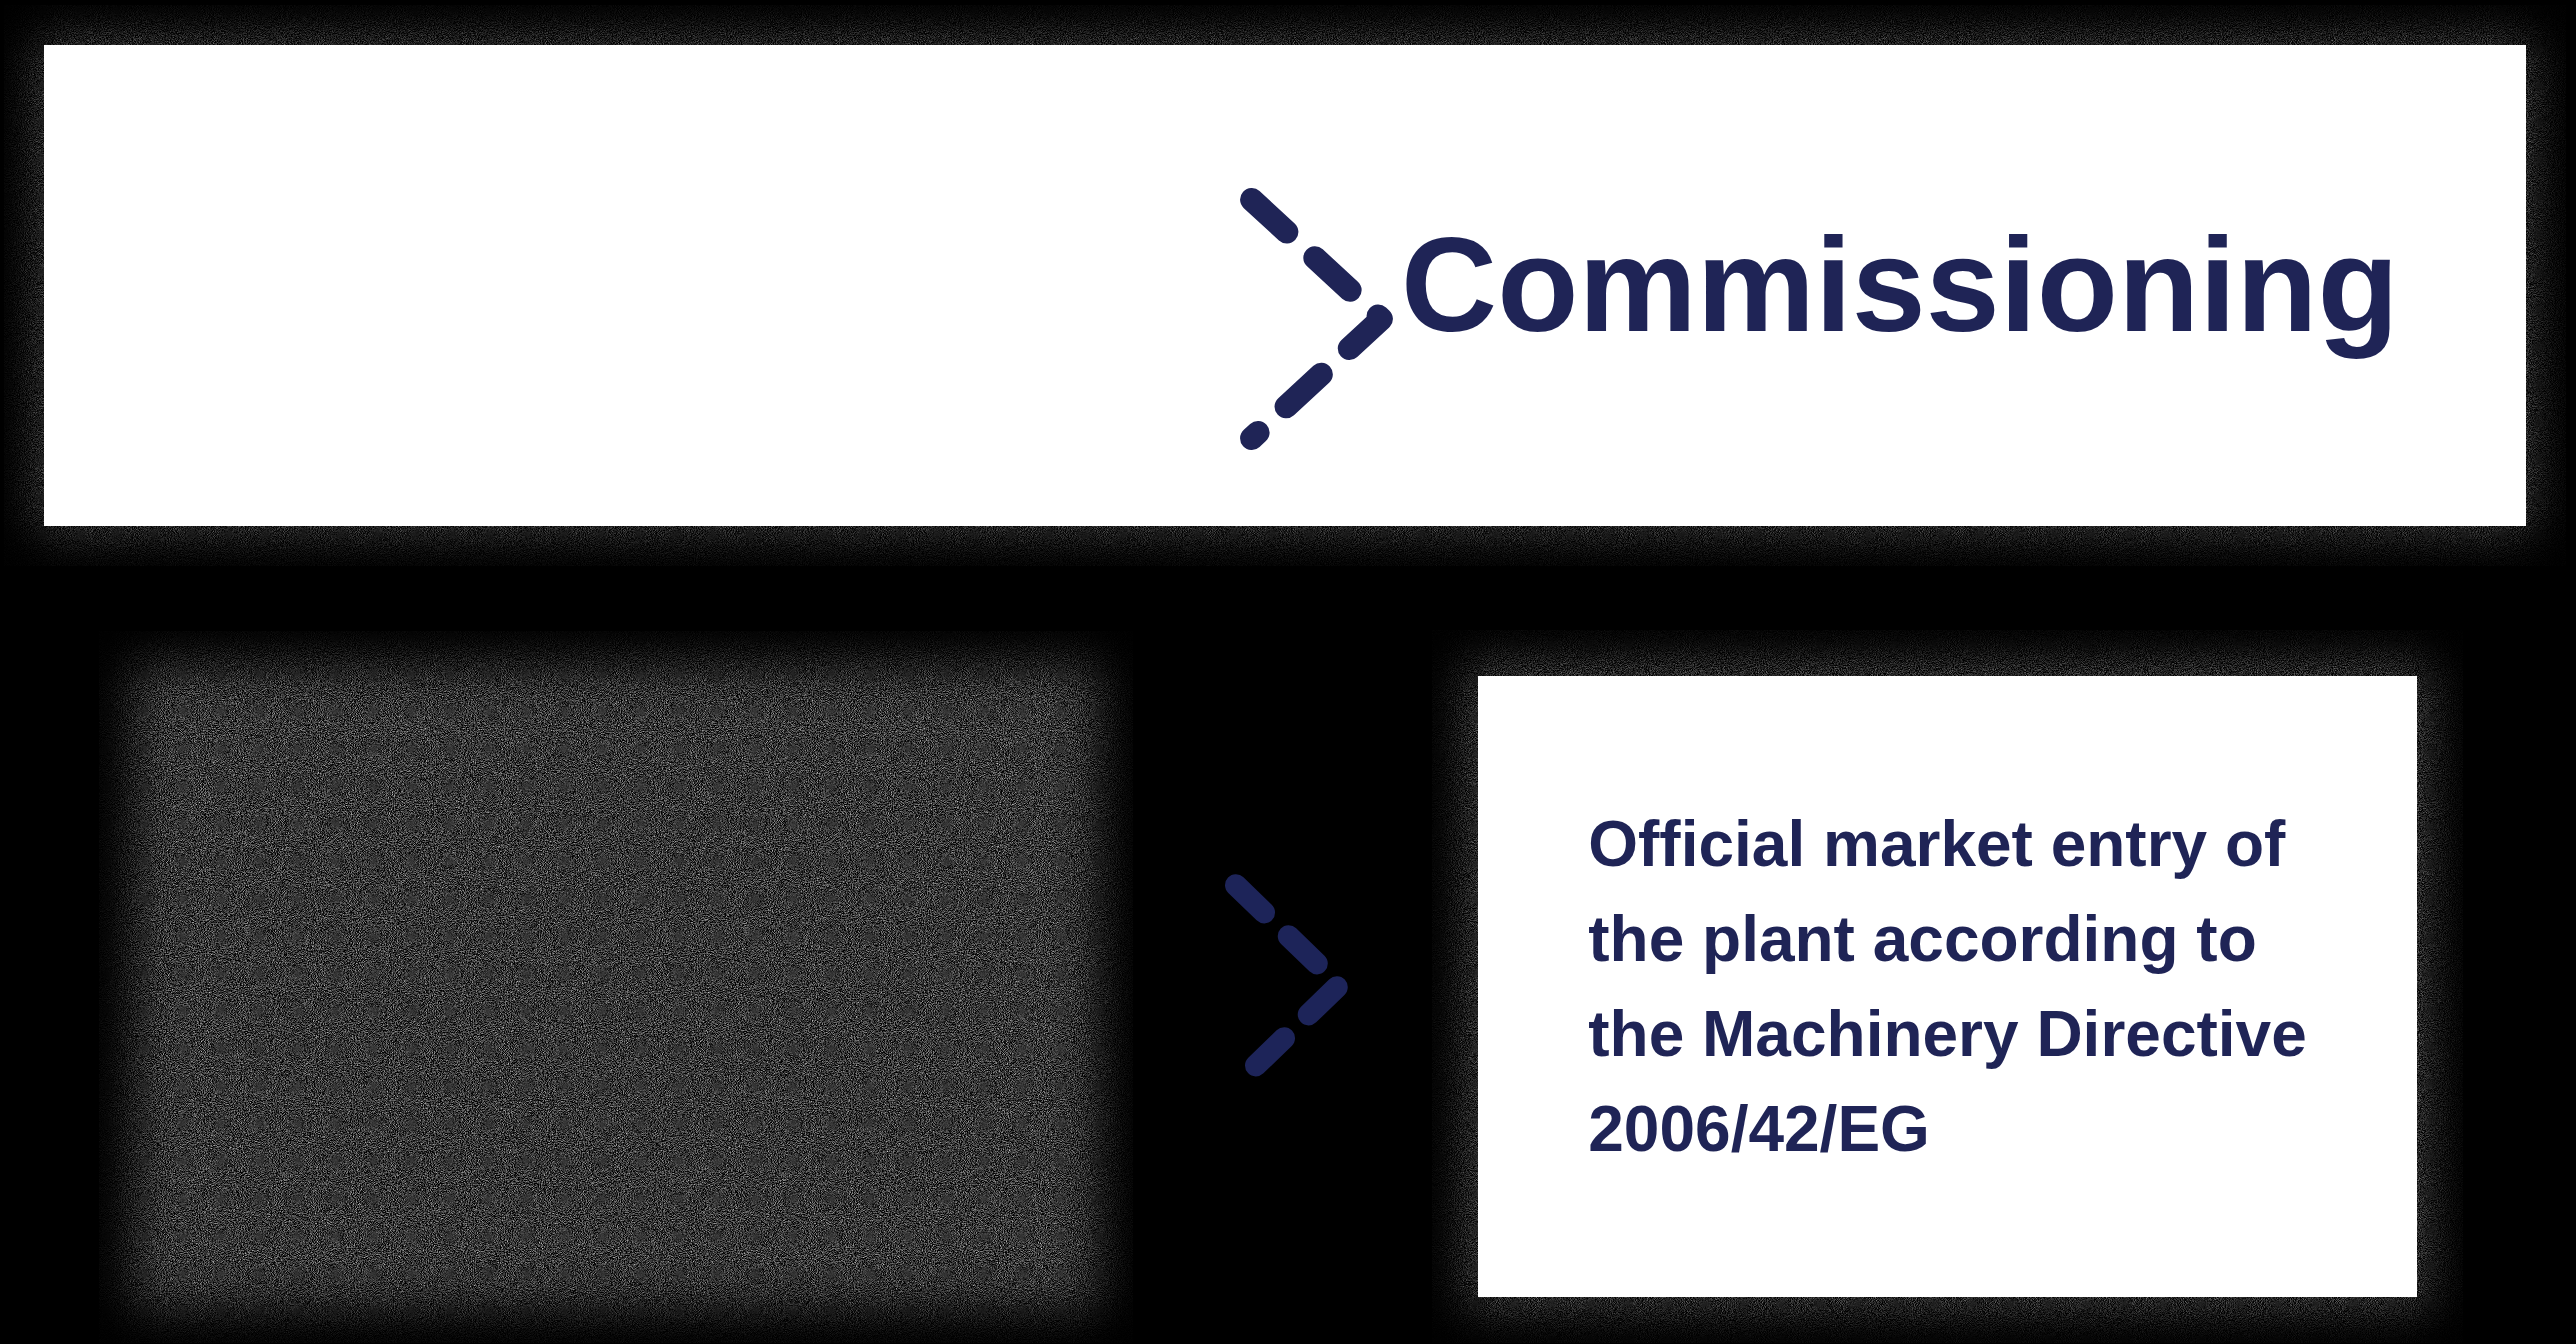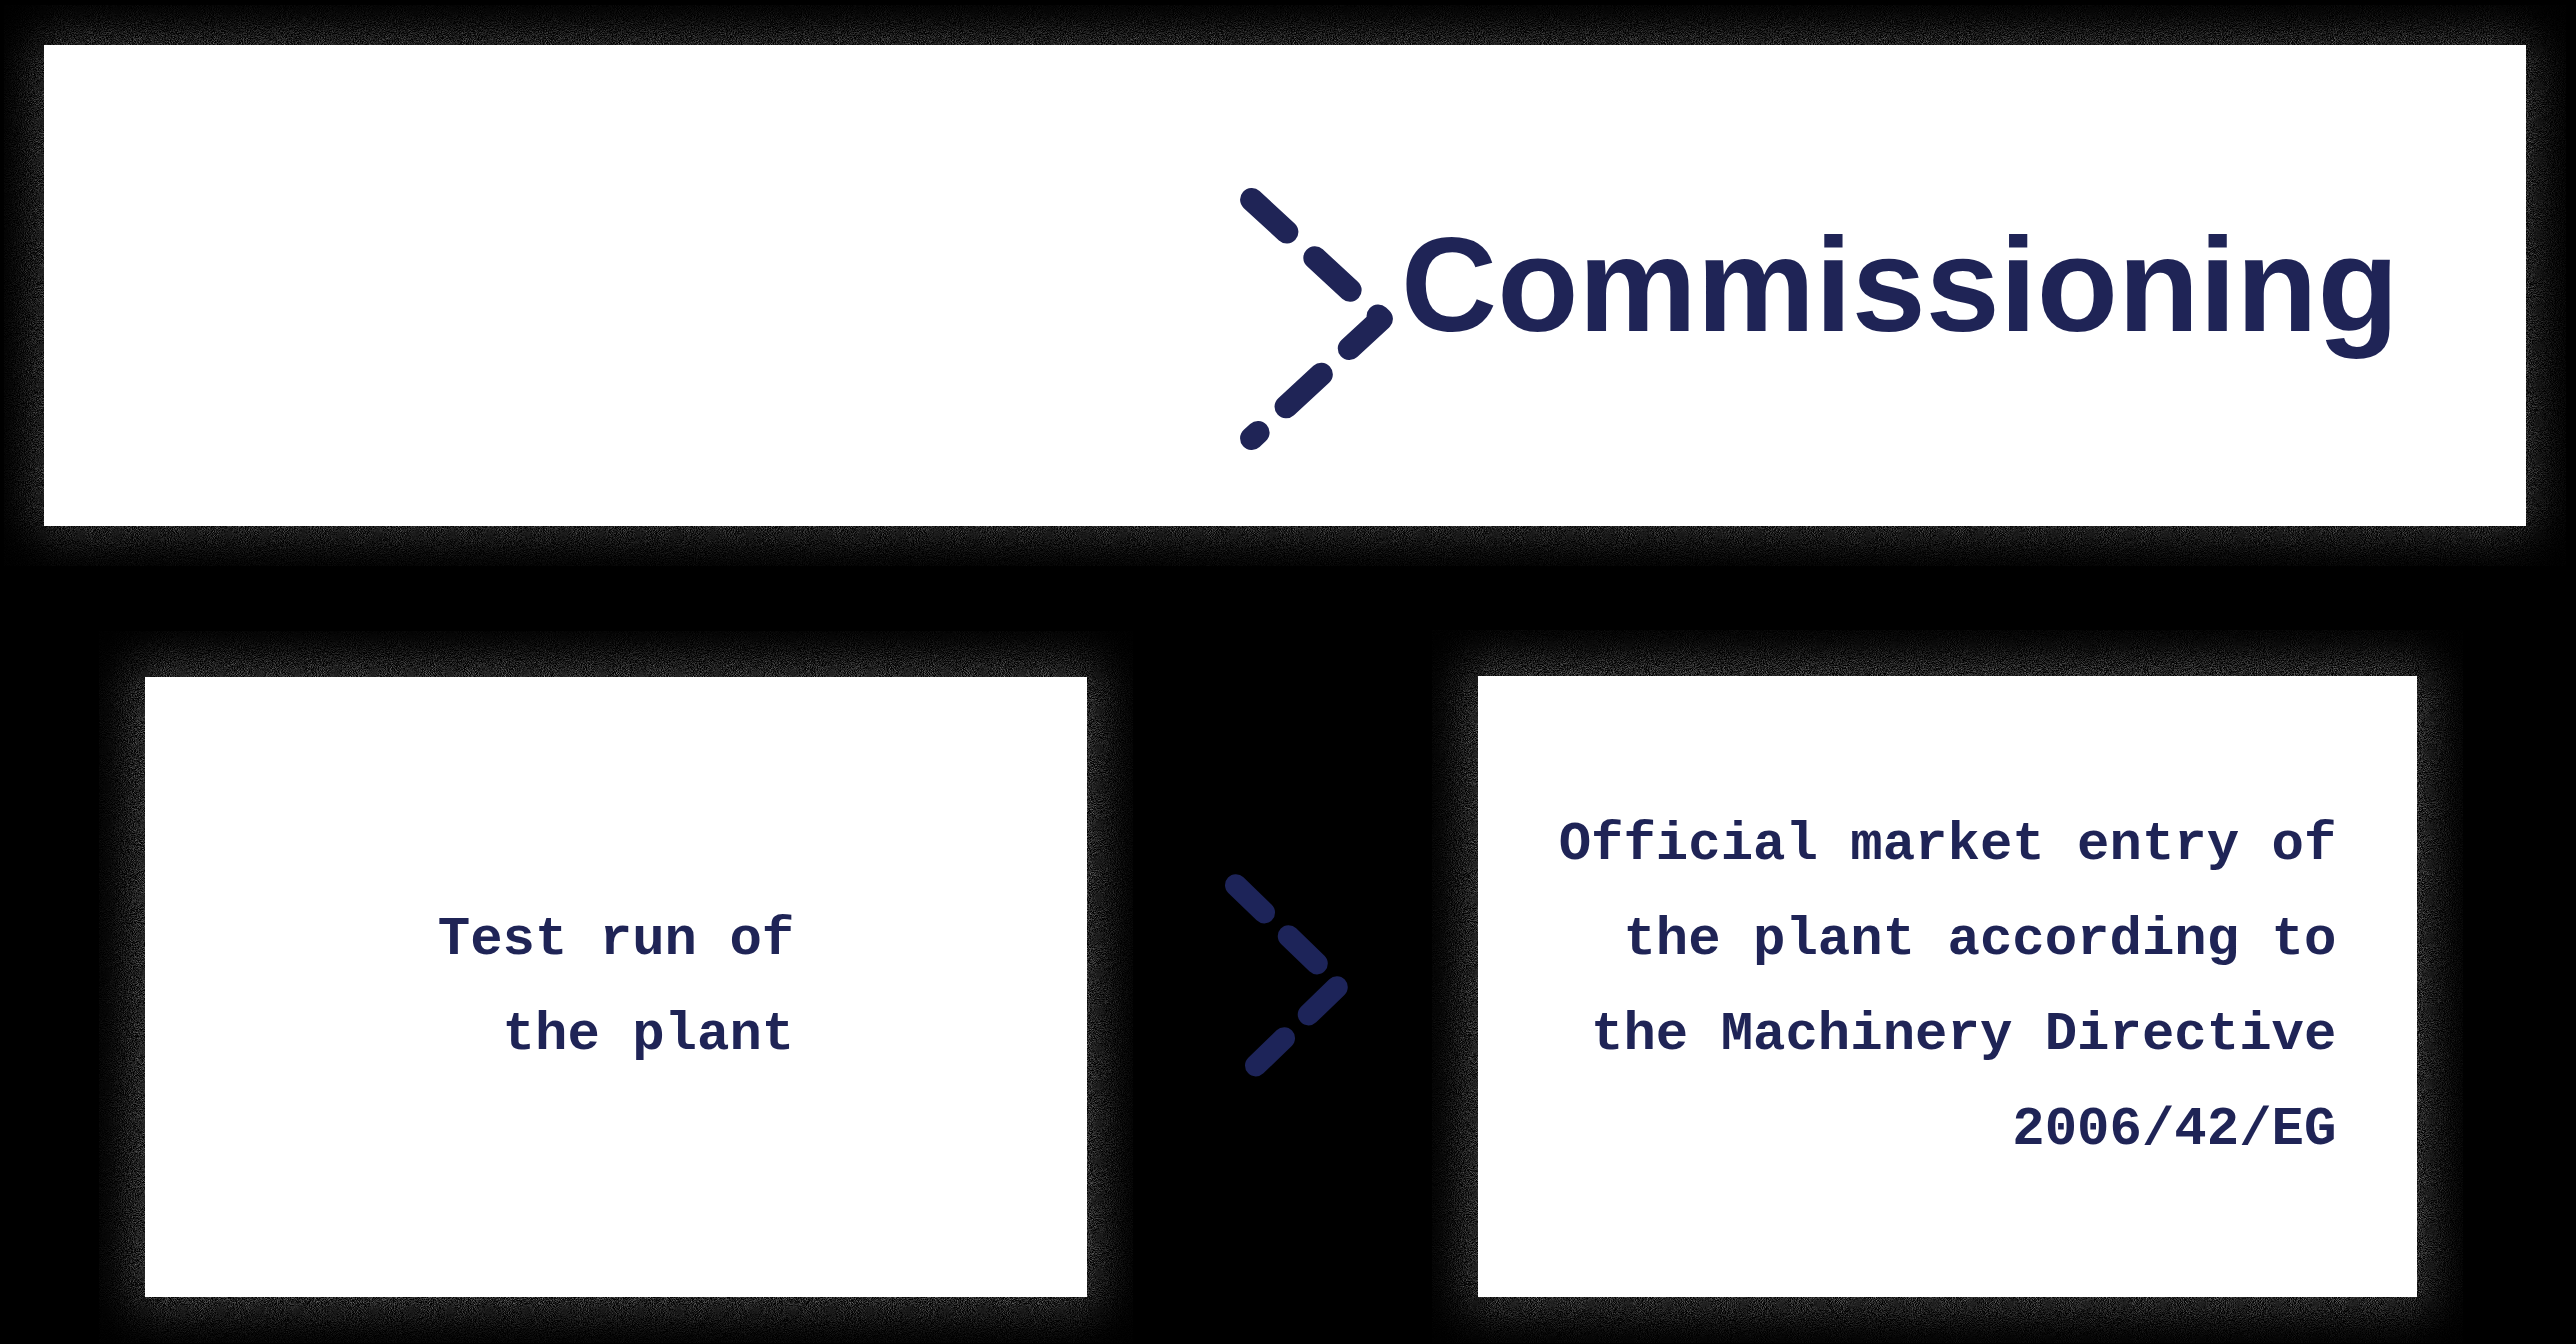--- a/index.html
+++ b/index.html
@@ -33,21 +33,21 @@
   .stage-from-wrap{position:absolute;left:27px;top:0;width:1064px;height:100%;
     display:flex;align-items:center;justify-content:center;}
   .stage-to-wrap{position:absolute;left:1357px;top:0;width:1050px;height:100%;
     display:flex;align-items:center;}
   .stage-from{font-size:143px;line-height:140px;text-align:center;white-space:pre-line;}
   .stage-to{font-size:133px;line-height:136px;text-align:center;white-space:pre-line;}
   
   .box1-halo{left:99px;top:631px;width:1034px;height:712px;}
   .box2-halo{left:1432px;top:630px;width:1031px;height:713px;}
   .box-panel{left:46px;top:46px;right:46px;bottom:46px;}
-  .box-text{font-size:54px;line-height:95px;text-align:right;white-space:pre-line;font-family:Liberation Mono, monospace;}
+  .box-text{font-size:64px;line-height:95px;text-align:left;white-space:pre-line;}
   
   .chevron{position:absolute;}
   .chevron-large{left:1196px;top:143px;color:var(--ink);}
   .chevron-small{left:1225px;top:874px;color:var(--ink-dim);}
   .chevron polyline{
     fill:none;stroke:currentColor;stroke-linecap:round;stroke-linejoin:round;
   }
   .chevron-large polyline{stroke-width:34px;stroke-dasharray:70 56;}
   .chevron-small polyline{stroke-width:32px;stroke-dasharray:58 50;}
   .defs-svg{position:absolute;width:0;height:0;}
@@ -79,24 +79,20 @@
         <div class="stage-to">Commissioning</div>
       </div>
     </div>
   </div>
 
   <div class="halo box1-halo">
     <svg class="grain" viewBox="0 0 1516 1044" width="1034" height="712">
       <rect width="100%" height="100%" filter="url(#grain)"></rect>
     </svg>
     <div class="halo-fade"></div>
-    <div class="panel box-panel">
-      <div class="box-text">Test run of
-the plant</div>
-    </div>
   </div>
 
   <svg class="chevron chevron-small" width="125" height="222" viewBox="0 0 184 326" aria-hidden="true">
     <polyline points="16,16 168,163 16,310"></polyline>
   </svg>
 
   <div class="halo box2-halo">
     <svg class="grain" viewBox="0 0 1512 1045" width="1031" height="713">
       <rect width="100%" height="100%" filter="url(#grain)"></rect>
     </svg>

